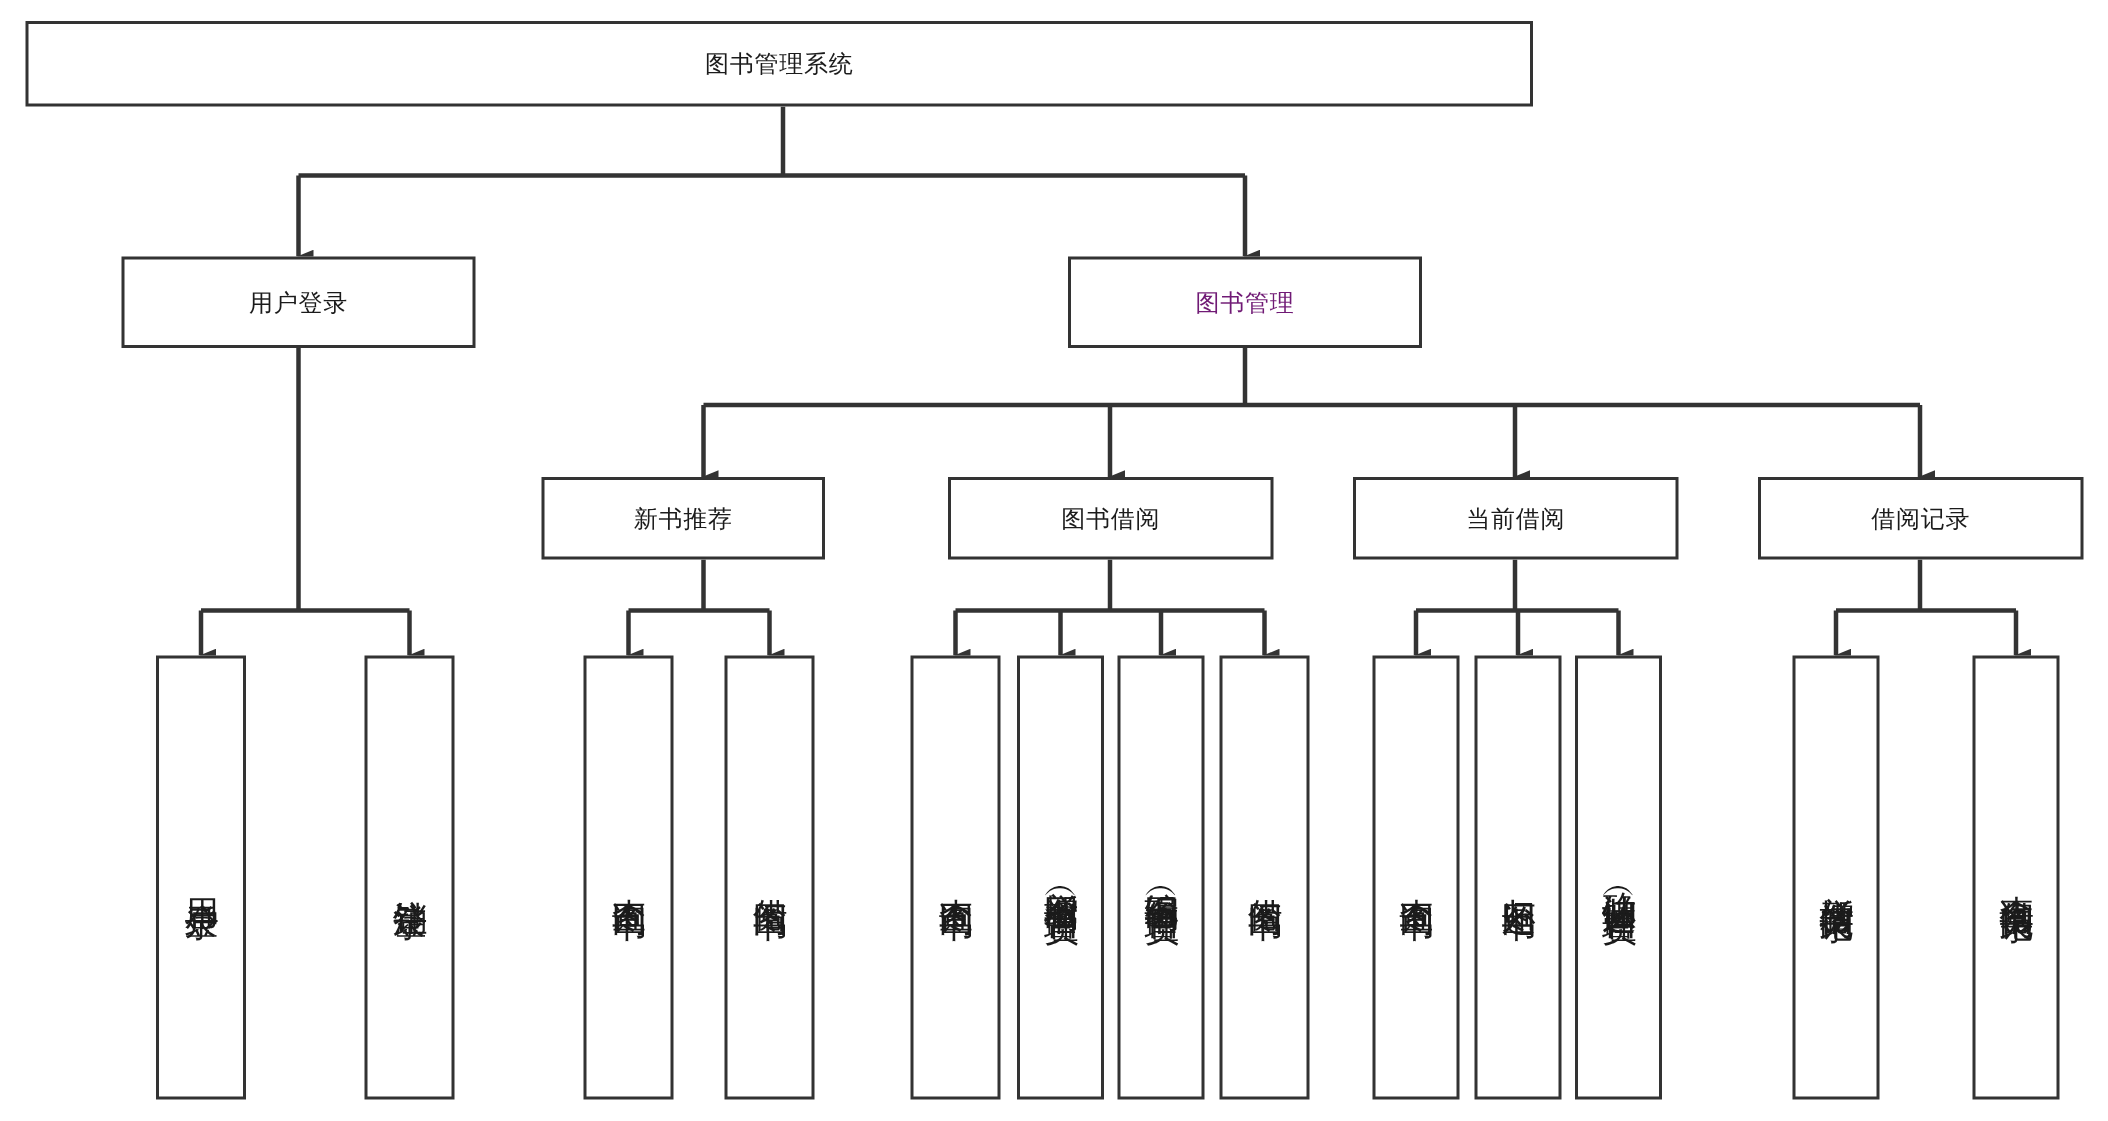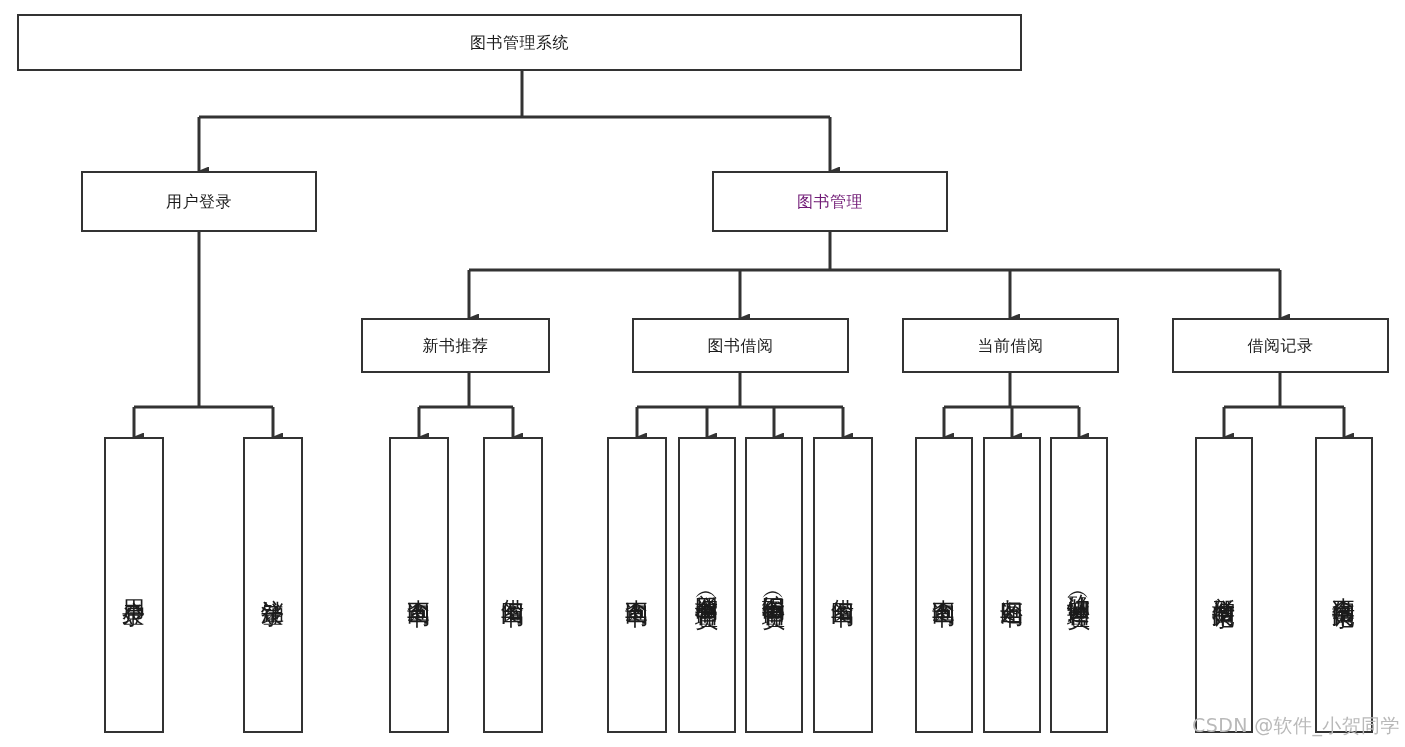--- a/index.html
+++ b/index.html
@@ -170,15 +170,14 @@
         <span class="node-label" style="color: rgb(27, 27, 27);">确认归还（管理员）</span>
       </div>
       <div class="node-box node-vertical" style="left: 1195px; top: 437px; width: 58px; height: 296px; border-color: rgb(51, 51, 51); background: rgb(255, 255, 255);">
         <span class="node-label" style="color: rgb(27, 27, 27);">新增借阅记录</span>
       </div>
       <div class="node-box node-vertical" style="left: 1315px; top: 437px; width: 58px; height: 296px; border-color: rgb(51, 51, 51); background: rgb(255, 255, 255);">
         <span class="node-label" style="color: rgb(27, 27, 27);">查询借阅记录</span>
       </div>
     </div>
 
-  <div class="watermark" style="left: 1192px; top: 713px; color: rgb(185, 185, 185);">CSDN @软件_小贺同学</div>
 
 </div>
 
 </body></html>

